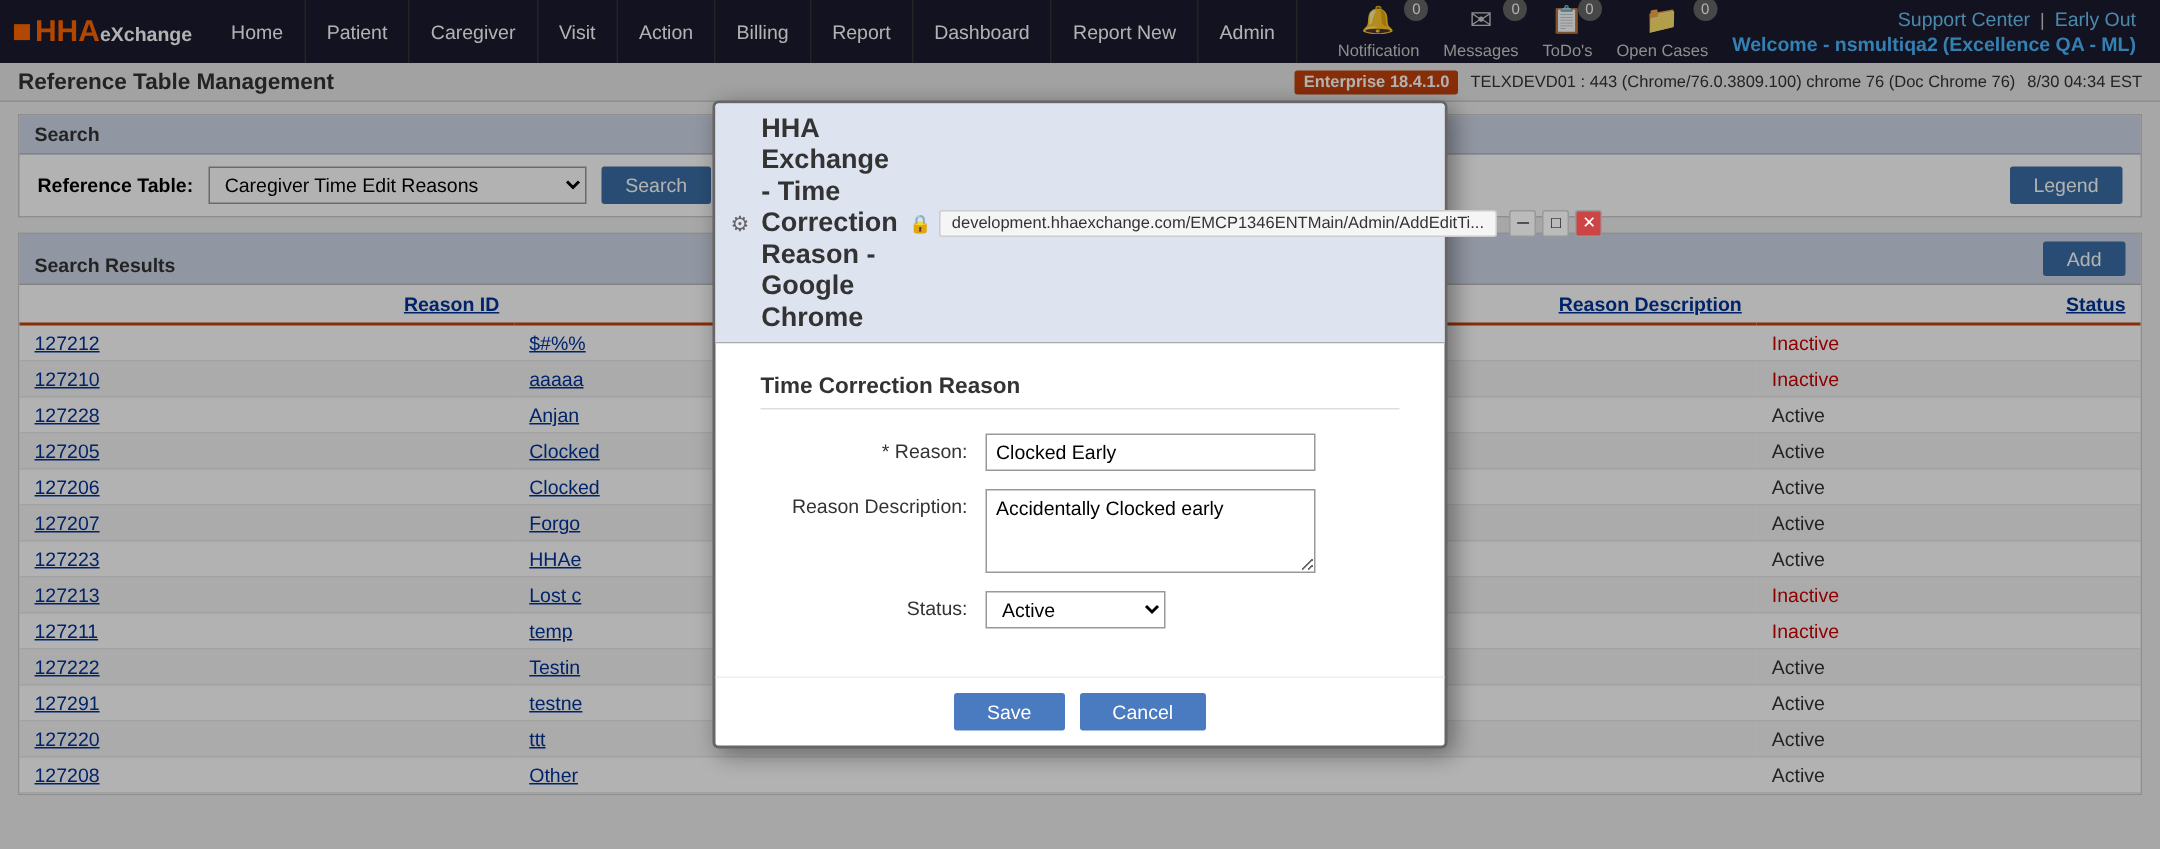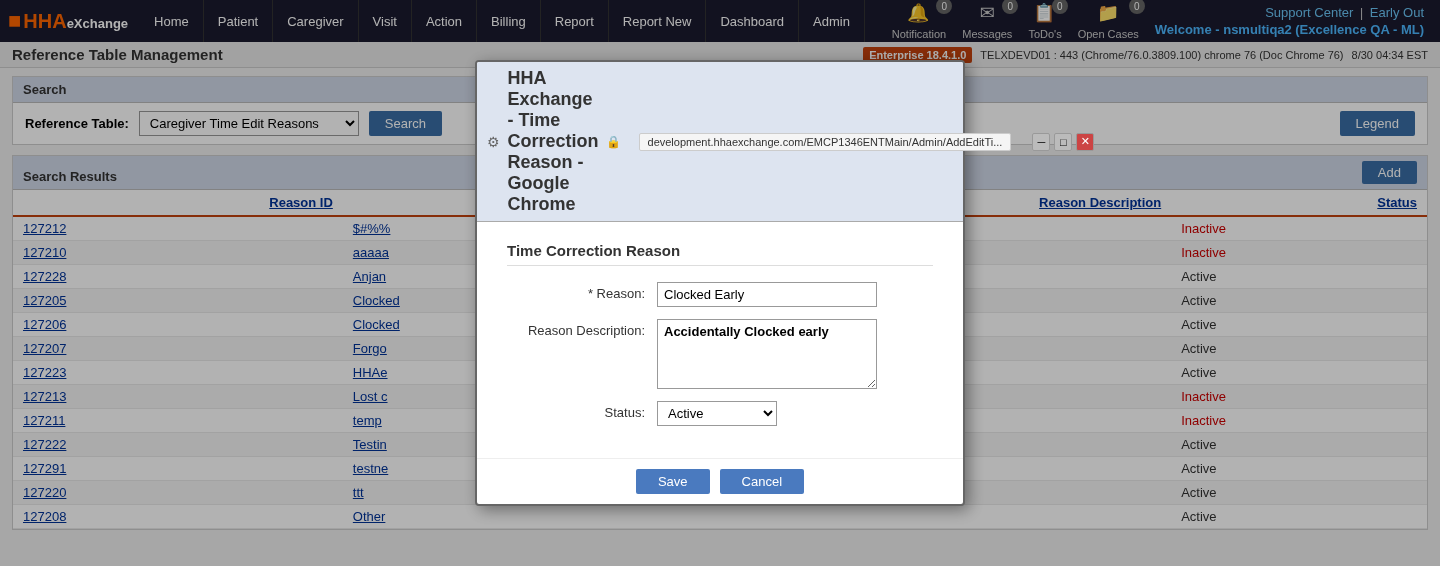--- a/index.html
+++ b/index.html
@@ -31,21 +31,21 @@
     .server-text { color: #333; font-size: 11px; }
 
     
     .main-content { padding: 8px 12px; }
 
     
     .search-section { background: #fff; border: 1px solid #ccc; margin-bottom: 10px; }
     .section-header-bar { background: #d0d8e8; padding: 5px 10px; font-weight: bold; font-size: 13px; color: #333; border-bottom: 1px solid #bbb; }
     .search-body { padding: 8px 12px; display: flex; align-items: center; gap: 10px; justify-content: center; }
     .search-label { font-weight: bold; }
-    .search-select { border: 1px solid #999; padding: 3px 6px; font-size: 13px; width: 220px; background: #fff; }
+    .search-select { border: 1px solid #999; padding: 3px 6px; font-size: 13px; width: 252px; background: #fff; }
     .search-btn { background: #3a6ea5; color: #fff; border: none; padding: 5px 16px; cursor: pointer; font-size: 13px; border-radius: 2px; }
     .legend-btn { background: #3a6ea5; color: #fff; border: none; padding: 5px 16px; cursor: pointer; font-size: 13px; border-radius: 2px; margin-left: auto; }
 
     
     .results-section { background: #fff; border: 1px solid #ccc; }
     .results-header { display: flex; align-items: flex-end; justify-content: space-between; padding: 5px 10px; background: #d0d8e8; border-bottom: 1px solid #bbb; }
     .results-title { font-weight: bold; font-size: 13px; color: #333; }
     .add-btn { background: #3a6ea5; color: #fff; border: none; padding: 4px 16px; cursor: pointer; font-size: 13px; border-radius: 2px; }
 
     
@@ -59,30 +59,30 @@
     .status-inactive { color: #cc0000; }
     .status-active { color: #333; }
 
     
     .modal-overlay { position: fixed; top: 0; left: 0; width: 100%; height: 100%; background: rgba(0,0,0,0.3); z-index: 100; display: flex; align-items: center; justify-content: center; }
     .modal-window { background: #fff; border: 2px solid #666; border-radius: 4px; width: 490px; box-shadow: 4px 4px 16px rgba(0,0,0,0.4); }
     .modal-titlebar { background: #dde4f0; display: flex; align-items: center; justify-content: space-between; padding: 6px 10px; border-bottom: 1px solid #aaa; border-radius: 2px 2px 0 0; }
     .modal-title-left { display: flex; align-items: center; gap: 8px; }
     .modal-icon { color: #666; font-size: 14px; }
     .modal-title-text { font-size: 18px; color: #333; font-weight: bold; }
-    .modal-url-bar { background: #f5f5f5; border: 1px solid #ccc; border-radius: 2px; padding: 2px 8px; font-size: 11px; color: #333; flex: 1; margin: 0 13px; overflow: hidden; text-overflow: ellipsis; white-space: nowrap; }
+    .modal-url-bar { background: #f5f5f5; border: 1px solid #ccc; border-radius: 2px; padding: 2px 8px; font-size: 11px; color: #333; flex: 1; margin: 0 0; overflow: hidden; text-overflow: ellipsis; white-space: nowrap; }
     .modal-controls { display: flex; gap: 4px; }
     .modal-ctrl-btn { width: 18px; height: 18px; background: #bbb; border: 1px solid #999; border-radius: 2px; cursor: pointer; display: flex; align-items: center; justify-content: center; font-size: 11px; }
     .modal-ctrl-close { background: #cc4444; color: #fff; }
     .modal-body { padding: 20px 30px; }
     .modal-section-title { font-size: 15px; font-weight: bold; color: #333; margin-bottom: 16px; padding-bottom: 6px; border-bottom: 1px solid #ddd; }
     .form-row { display: flex; align-items: flex-start; margin-bottom: 12px; }
     .form-label { width: 150px; text-align: right; padding-right: 12px; padding-top: 4px; font-size: 13px; color: #333; }
     .form-input { border: 1px solid #999; padding: 4px 6px; font-size: 13px; width: 220px; }
-    .form-textarea { border: 1px solid #999; padding: 4px 6px; font-size: 13px; width: 220px; height: 70px; resize: both; font-weight: bold; }
+    .form-textarea { border: 1px solid #999; padding: 4px 6px; font-size: 13px; width: 220px; height: 56px; resize: both; }
     .form-select-status { border: 1px solid #999; padding: 3px 6px; font-size: 13px; width: 120px; background: #fff; }
     .modal-footer { display: flex; justify-content: center; gap: 10px; padding: 10px; border-top: 1px solid #eee; }
     .save-btn { background: #4a7abf; color: #fff; border: none; padding: 5px 22px; cursor: pointer; font-size: 13px; border-radius: 2px; }
     .cancel-btn { background: #4a7abf; color: #fff; border: none; padding: 5px 22px; cursor: pointer; font-size: 13px; border-radius: 2px; }
   </style>
 </head>
 <body>
 
 <div class="top-nav">
   <div class="logo-area">
@@ -90,22 +90,22 @@
     <span class="logo-text">HHA<span>eXchange</span></span>
   </div>
   <div class="nav-menu">
     <div class="nav-item">Home</div>
     <div class="nav-item">Patient</div>
     <div class="nav-item">Caregiver</div>
     <div class="nav-item">Visit</div>
     <div class="nav-item">Action</div>
     <div class="nav-item">Billing</div>
     <div class="nav-item">Report</div>
+    <div class="nav-item">Dashboard</div>
     <div class="nav-item">Report New</div>
-    <div class="nav-item">Dashboard</div>
     <div class="nav-item">Admin</div>
   </div>
   <div class="nav-right">
     <div class="nav-icon-group">
       <span class="nav-icon-svg">🔔</span>
       <span class="nav-badge">0</span>
       <span class="nav-icon-label">Notification</span>
     </div>
     <div class="nav-icon-group">
       <span class="nav-icon-svg">✉</span>

